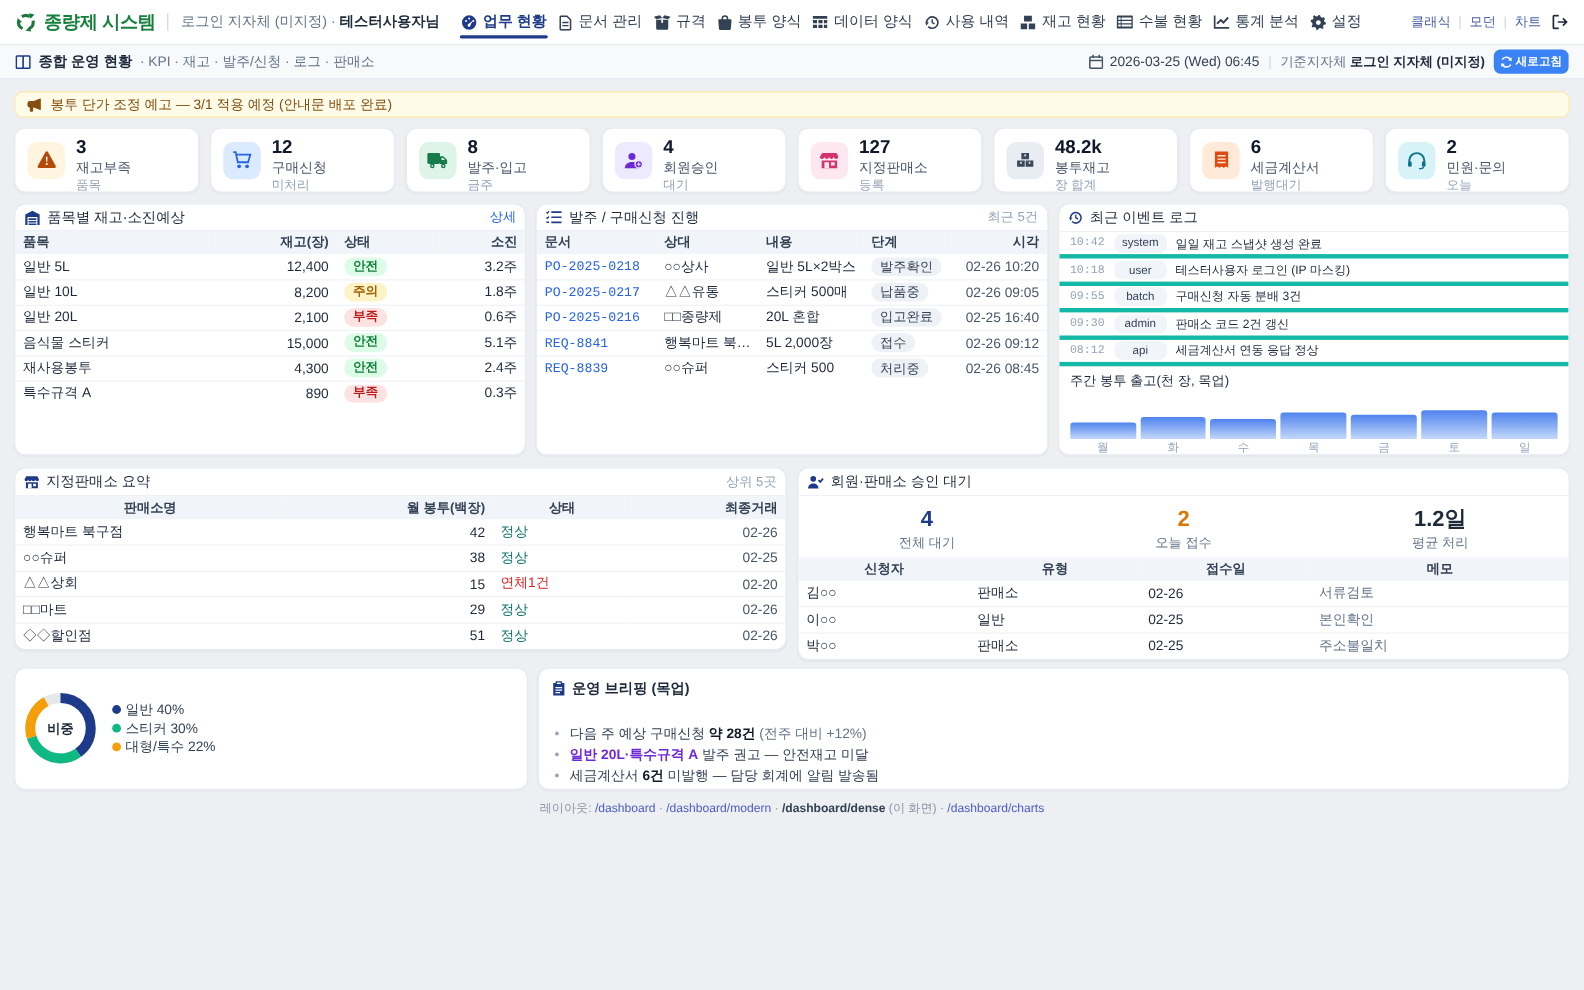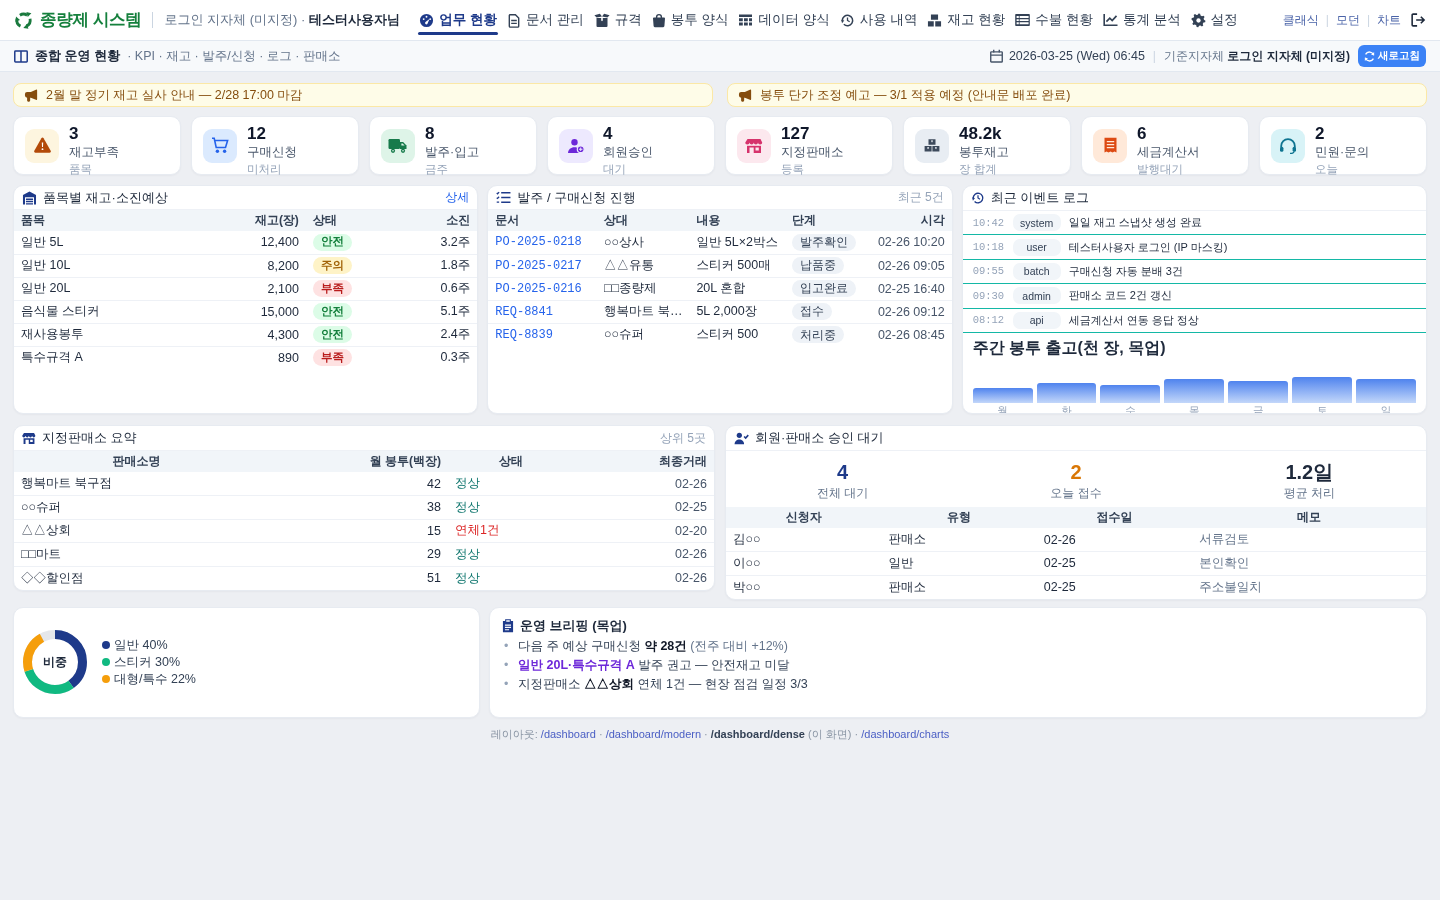--- a/index.html
+++ b/index.html
@@ -57,46 +57,46 @@
 .num{text-align:right}
 .pill{display:inline-block;border-radius:999px;font-size:11.5px;font-weight:bold;padding:1.5px 8px;line-height:1.2}
 .p-ok{background:#dcfce7;color:#15803d}
 .p-warn{background:#fef3c7;color:#a16207}
 .p-bad{background:#fee2e2;color:#b91c1c}
 .p-stage{background:#eef2f7;color:#334155;font-weight:normal;font-size:12px}
 .mono{font-family:"Liberation Mono",monospace}
 .doc{color:#2563eb;font-size:12px}
 .time{color:#475569}
 
-.ev{display:flex;align-items:center;gap:8px;height:24.4px;border-bottom:1px solid #14b8a6;padding:0 10px}
+.ev{display:flex;align-items:center;gap:8px;height:24.4px;border-bottom:4px solid #14b8a6;padding:0 10px}
 .ev .tm{font-family:"Liberation Mono",monospace;font-size:10.5px;color:#94a3b8;width:32px;flex:none}
 .ev .tag{background:#f1f5f9;border-radius:7px;font-size:10.5px;color:#334155;padding:2.5px 0;width:48px;text-align:center;flex:none}
 .ev .ms{font-size:11px;color:#1e293b}
 .wk{padding:5px 10px 0}
-.wk .t{font-size:16px;font-weight:bold;color:#1e293b}
+.wk .t{font-size:12px;font-weight:normal;color:#1e293b}
 .bars{display:flex;align-items:flex-end;gap:4px;height:44px}
 .bars div{flex:1;border-radius:3px 3px 0 0;background:linear-gradient(180deg,#4f83ee,#c3d7fa)}
 .bls{display:flex;gap:4px;font-size:10.5px;color:#94a3b8;margin-top:1px}
 .bls span{flex:1;text-align:center}
 
 .mstats{display:flex;text-align:center;padding:12px 0 7px}
 .mstats>div{flex:1}
 .mstats .v{font-size:20px;line-height:19px;font-weight:bold;color:#1e293b}
 .mstats .v.blue{color:#1e3a8a}
 .mstats .v.org{color:#d97706}
 .mstats .l{font-size:12px;line-height:13px;color:#64748b;margin-top:5px}
 
 .drow{display:flex;align-items:center;gap:14px;padding:0 12px 0 8px;height:109px}
 .legend{font-size:12.5px;color:#334155}
 .legend div{display:flex;align-items:center;gap:4px;line-height:14px;margin:3px 0}
 .dot{width:8px;height:8px;border-radius:50%}
 
 .brief{padding:9px 12px 10px}
 .brief .bt{display:flex;align-items:center;gap:6px;font-size:13px;font-weight:bold;color:#1e293b}
-.brief ul{list-style:none;margin-top:2px}
+.brief ul{list-style:none;margin-top:23px}
 .brief li{font-size:12.5px;color:#334155;line-height:19px;padding-left:16px;position:relative}
 .brief li:before{content:"•";position:absolute;left:2px;color:#94a3b8}
 .brief b{color:#111827}
 .brief .red{color:#6d28d9;font-weight:bold}
 .foot{text-align:center;font-size:11px;color:#8b96a5;margin-top:9px}
 .foot a{color:#4a5ec4;text-decoration:none}
 .foot b{color:#334155}
 </style>
 </head>
 <body>
@@ -185,23 +185,20 @@
           <path fill="none" stroke="#fff" stroke-width="1.7" d="M12.3 5.5A5.6 5.6 0 0 0 2 4.2M1.7 8.5a5.6 5.6 0 0 0 10.3 1.3"></path>
           <path fill="#fff" d="M12.9 1.2v4h-4zM1.1 12.8v-4h4z"></path>
         </svg>새로고침</span>
   </div>
 </div>
 
 <div class="main">
   <div class="notices">
     <div class="notice"><svg width="14" height="13" viewBox="0 0 15 14">
           <path fill="#854d0e" d="M12.8.8a.9.9 0 0 1 1.3.8v9.3a.9.9 0 0 1-1.3.8L7.3 9.4H6.6v3a1.2 1.2 0 0 1-1.2 1.2h-.9a1.2 1.2 0 0 1-1.2-1.2v-3A2.3 2.3 0 0 1 1 7.1v-1.7a2.3 2.3 0 0 1 2.3-2.3h4z"></path>
-        </svg>2월 말 정기 재고 실사 안내 — 2/28 17:00 마감</div>
-    <div class="notice"><svg width="14" height="13" viewBox="0 0 15 14">
-          <path fill="#854d0e" d="M12.8.8a.9.9 0 0 1 1.3.8v9.3a.9.9 0 0 1-1.3.8L7.3 9.4H6.6v3a1.2 1.2 0 0 1-1.2 1.2h-.9a1.2 1.2 0 0 1-1.2-1.2v-3A2.3 2.3 0 0 1 1 7.1v-1.7a2.3 2.3 0 0 1 2.3-2.3h4z"></path>
         </svg>봉투 단가 조정 예고 — 3/1 적용 예정 (안내문 배포 완료)</div>
   </div>
   <div class="kpis">
     <div class="kpi">
         <span class="ic" style="background:#fdf5df">
           <svg width="19" height="17" viewBox="0 0 19 17">
             <path fill="#b34a09" d="M8.4 1.2a1.3 1.3 0 0 1 2.2 0l7.1 12.6a1.3 1.3 0 0 1-1.1 1.9H2.4a1.3 1.3 0 0 1-1.1-1.9z"></path>
             <path fill="#fff" d="M8.8 5.5h1.4l-.2 4.6H9zm.7 5.7a.95.95 0 1 1 0 1.9.95.95 0 0 1 0-1.9z"></path>
           </svg>
         </span>
@@ -652,19 +649,20 @@
     <div class="panel" style="height:111px">
       <div class="brief">
         <div class="bt"><svg width="12" height="14" viewBox="0 0 13 15">
               <path fill="#1e3a8a" d="M1 2h11v12.2H1z"></path>
               <path fill="#fff" d="M4 .8h5v2.8H4z" stroke="#1e3a8a" stroke-width="1.2"></path>
               <path stroke="#fff" stroke-width="1.2" d="M3.2 6.5h6.6M3.2 9h6.6M3.2 11.5h4.5"></path>
             </svg>운영 브리핑 (목업)</div>
         <ul>
           <li>다음 주 예상 구매신청 <b>약 28건</b> <span style="color:#64748b">(전주 대비 +12%)</span></li>
           <li><span class="red">일반 20L·특수규격 A</span> 발주 권고 — 안전재고 미달</li>
+          <li>세금계산서 <b>6건</b> 미발행 — 담당 회계에 알림 발송됨</li>
           <li>지정판매소 <b>△△상회</b> 연체 1건 — 현장 점검 일정 3/3</li>
         </ul>
       </div>
     </div>
   </div>
   <div class="foot">레이아웃: <a>/dashboard</a> · <a>/dashboard/modern</a> · <b>/dashboard/dense</b> <span>(이 화면)</span> · <a>/dashboard/charts</a></div>
 </div>
 
 </body></html>

